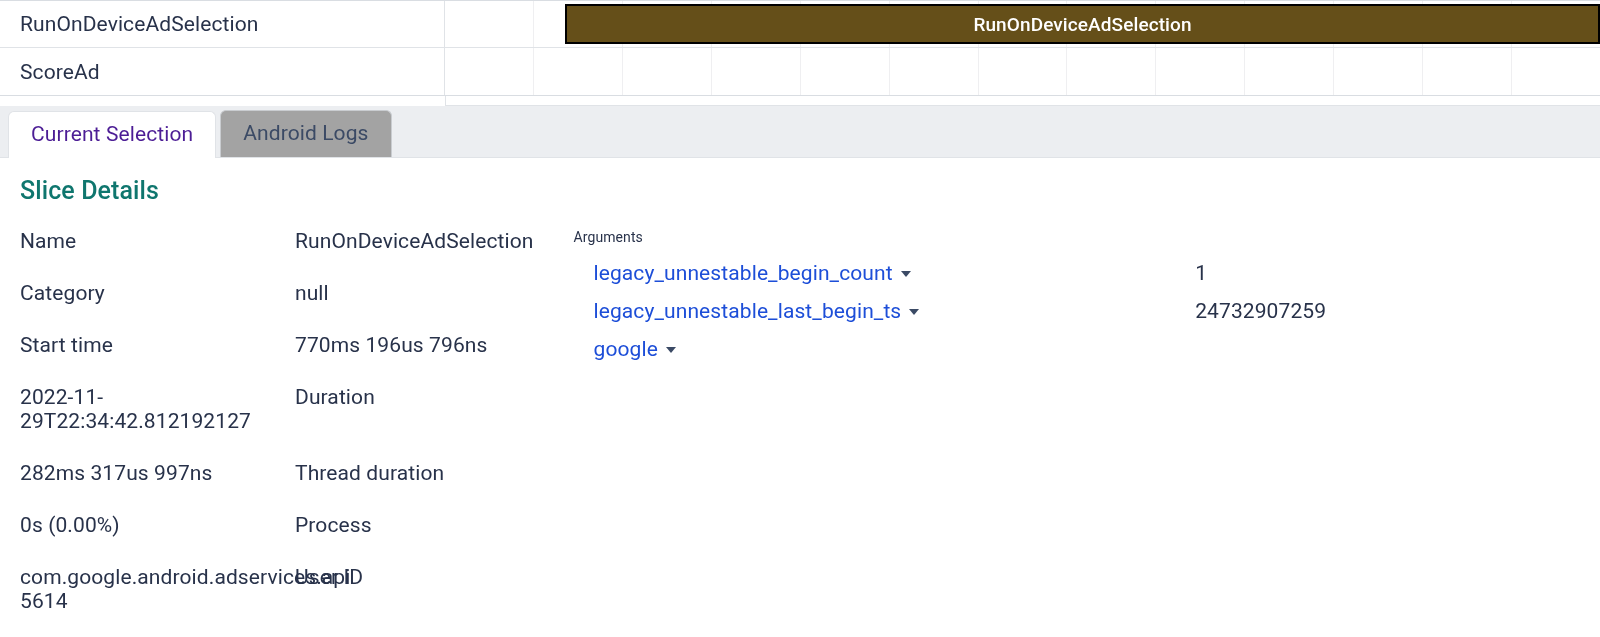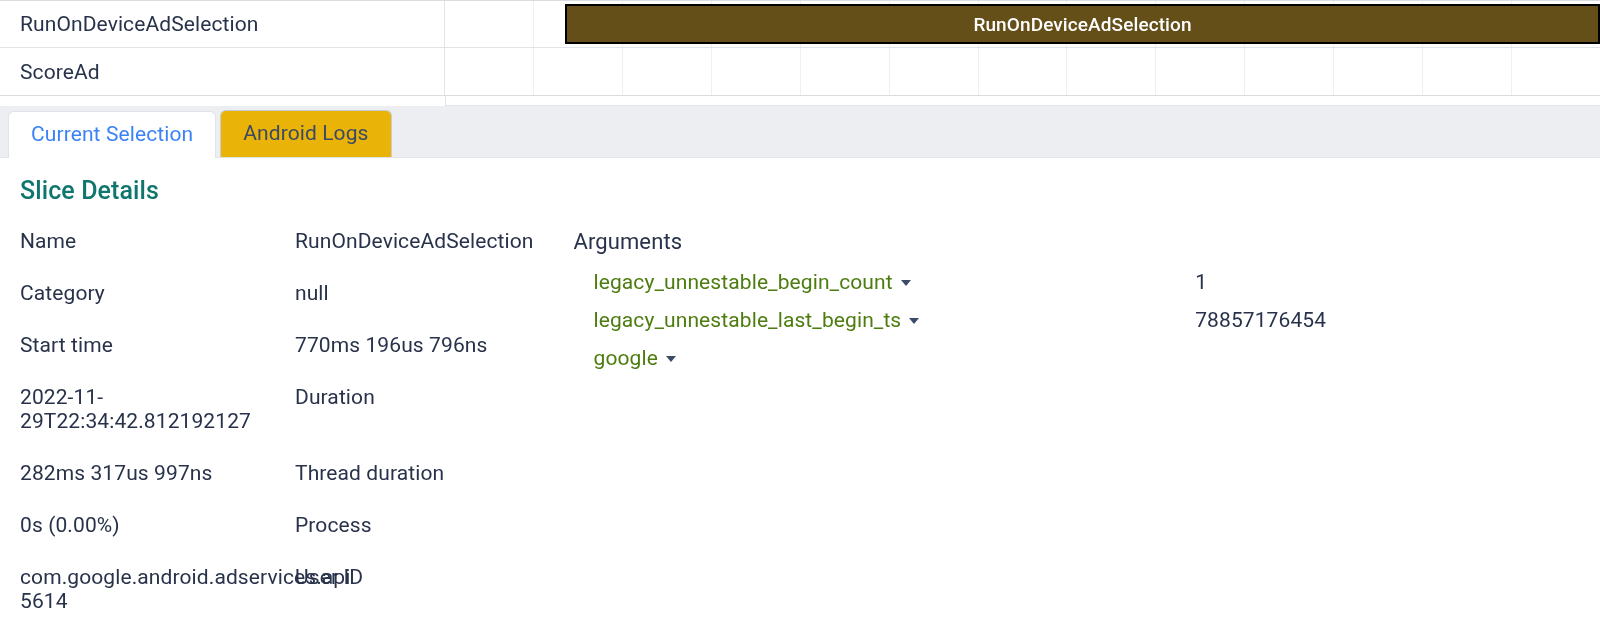--- a/index.html
+++ b/index.html
@@ -87,30 +87,30 @@
       border-bottom: 1px solid #e0e3e7;
       padding-top: 4px;
       padding-left: 8px;
       gap: 0;
     }
     .tab {
       padding: 10px 22px 12px 22px;
       font-size: 21px;
       color: #3b4a65;
       cursor: pointer;
-      background: #eab308;
+      background: #a3a3a3;
       border: 1px solid #c9ccd0;
       border-bottom: none;
       border-top-left-radius: 6px;
       border-top-right-radius: 6px;
       margin-right: 4px;
     }
     .tab.active {
       background: #fff;
-      color: #3b82f6;
+      color: #4c1d95;
       position: relative;
       top: 1px;
       border-color: #e0e3e7;
     }
 
     
     .details {
       padding: 18px 20px;
     }
     .details h2 {
@@ -135,37 +135,37 @@
     .kv-label {
       color: #28324a;
       font-size: 21px;
     }
     .kv-value {
       color: #28324a;
       font-size: 21px;
     }
 
     .args-title {
-      font-size: 22px;
+      font-size: 14px;
       color: #28324a;
       margin-bottom: 16px;
     }
     .args-grid {
       display: grid;
       grid-template-columns: auto auto;
       row-gap: 14px;
       column-gap: 22px;
       padding-left: 20px;
     }
     .arg-key {
       display: flex;
       align-items: center;
       gap: 8px;
       font-size: 21px;
-      color: #4d7c0f;
+      color: #1d4ed8;
       white-space: nowrap;
     }
     .arg-caret {
       width: 0;
       height: 0;
       border-left: 5px solid transparent;
       border-right: 5px solid transparent;
       border-top: 6px solid #3b4a65;
       margin-top: 2px;
     }
@@ -271,21 +271,21 @@
         <div class="arg-key">
           <span>legacy_unnestable_begin_count</span>
           <span class="arg-caret"></span>
         </div>
         <div class="arg-val">1</div>
 
         <div class="arg-key">
           <span>legacy_unnestable_last_begin_ts</span>
           <span class="arg-caret"></span>
         </div>
-        <div class="arg-val">78857176454</div>
+        <div class="arg-val">24732907259</div>
 
         <div class="arg-key">
           <span>google</span>
           <span class="arg-caret"></span>
         </div>
       </div>
     </div>
 
   </div>
 </div>

